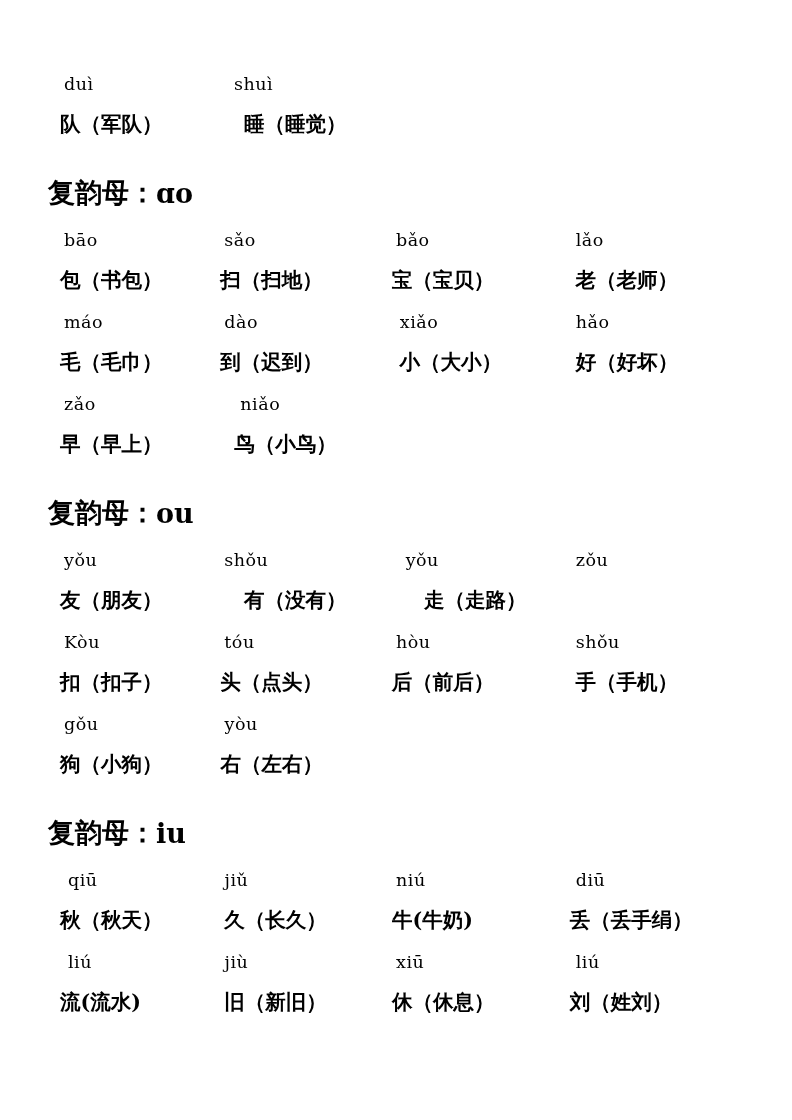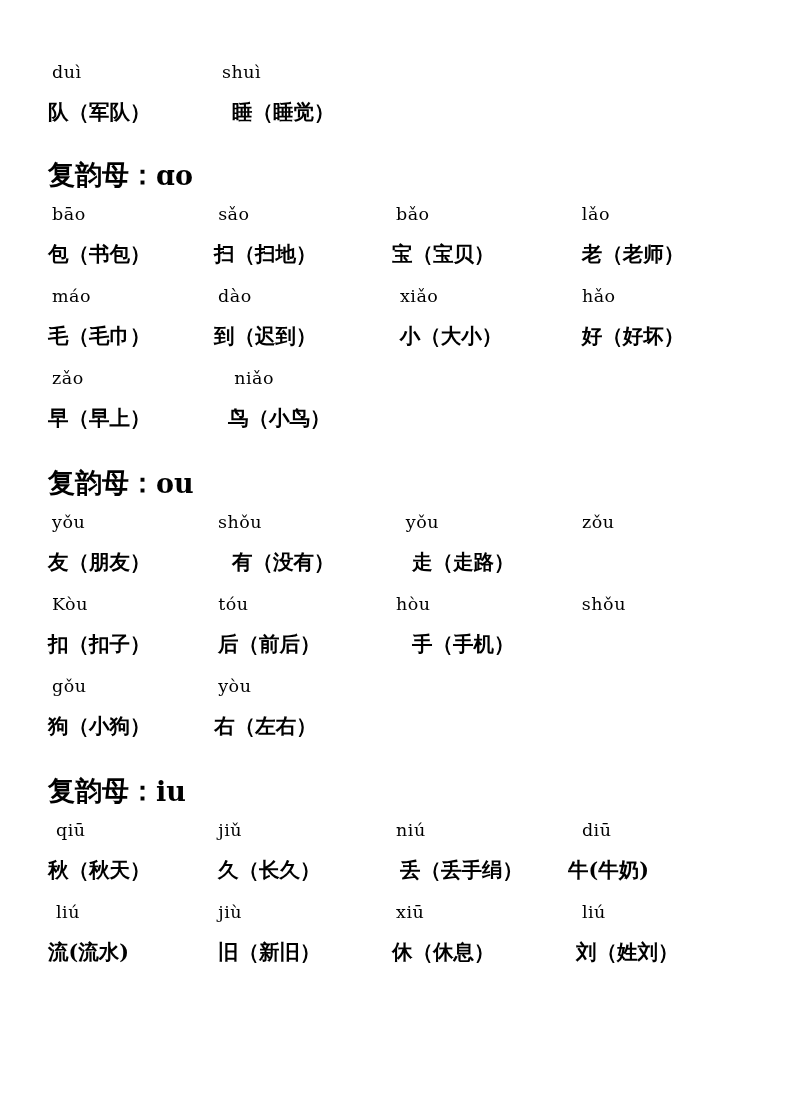--- a/index.html
+++ b/index.html
@@ -15,21 +15,21 @@
     overflow: hidden;
   }
   .page {
     position: relative;
     width: 792px;
     height: 1120px;
     box-sizing: border-box;
     padding: 62px 48px 0 48px;
   }
   .block {
-    margin: 0;
+    margin: 12px;
   }
   .row {
     display: flex;
     align-items: baseline;
   }
   .pinyin-row {
     height: 36px;
   }
   .word-row {
     height: 46px;
@@ -154,20 +154,21 @@
     </div>
 
     <div class="row pinyin-row">
       <div class="cell c0 pinyin indent-1">Kòu</div>
       <div class="cell c1 pinyin indent-1">tóu</div>
       <div class="cell c2 pinyin indent-1">hòu</div>
       <div class="cell c3 pinyin indent-3">shǒu</div>
     </div>
     <div class="row word-row">
       <div class="cell c0 word">扣（扣子）</div>
+      <div class="cell c1 word">头（点头）</div>
       <div class="cell c2 word">后（前后）</div>
       <div class="cell c3 word indent-3">手（手机）</div>
     </div>
 
     <div class="row pinyin-row">
       <div class="cell c0 pinyin indent-1">gǒu</div>
       <div class="cell c1 pinyin indent-1">yòu</div>
       <div class="cell c2 pinyin"></div>
       <div class="cell c3 pinyin"></div>
     </div>
@@ -187,22 +188,22 @@
   <div class="block">
     <div class="row pinyin-row">
       <div class="cell c0 pinyin indent-2">qiū</div>
       <div class="cell c1 pinyin indent-1">jiǔ</div>
       <div class="cell c2 pinyin indent-1">niú</div>
       <div class="cell c3 pinyin indent-3">diū</div>
     </div>
     <div class="row word-row">
       <div class="cell c0 word">秋（秋天）</div>
       <div class="cell c1 word indent-1">久（长久）</div>
+      <div class="cell c2 word">牛(牛奶)</div>
       <div class="cell c3 word indent-2">丢（丢手绢）</div>
-      <div class="cell c2 word">牛(牛奶)</div>
     </div>
 
     <div class="row pinyin-row">
       <div class="cell c0 pinyin indent-2">liú</div>
       <div class="cell c1 pinyin indent-1">jiù</div>
       <div class="cell c2 pinyin indent-1">xiū</div>
       <div class="cell c3 pinyin indent-3">liú</div>
     </div>
     <div class="row word-row">
       <div class="cell c0 word">流(流水)</div>

